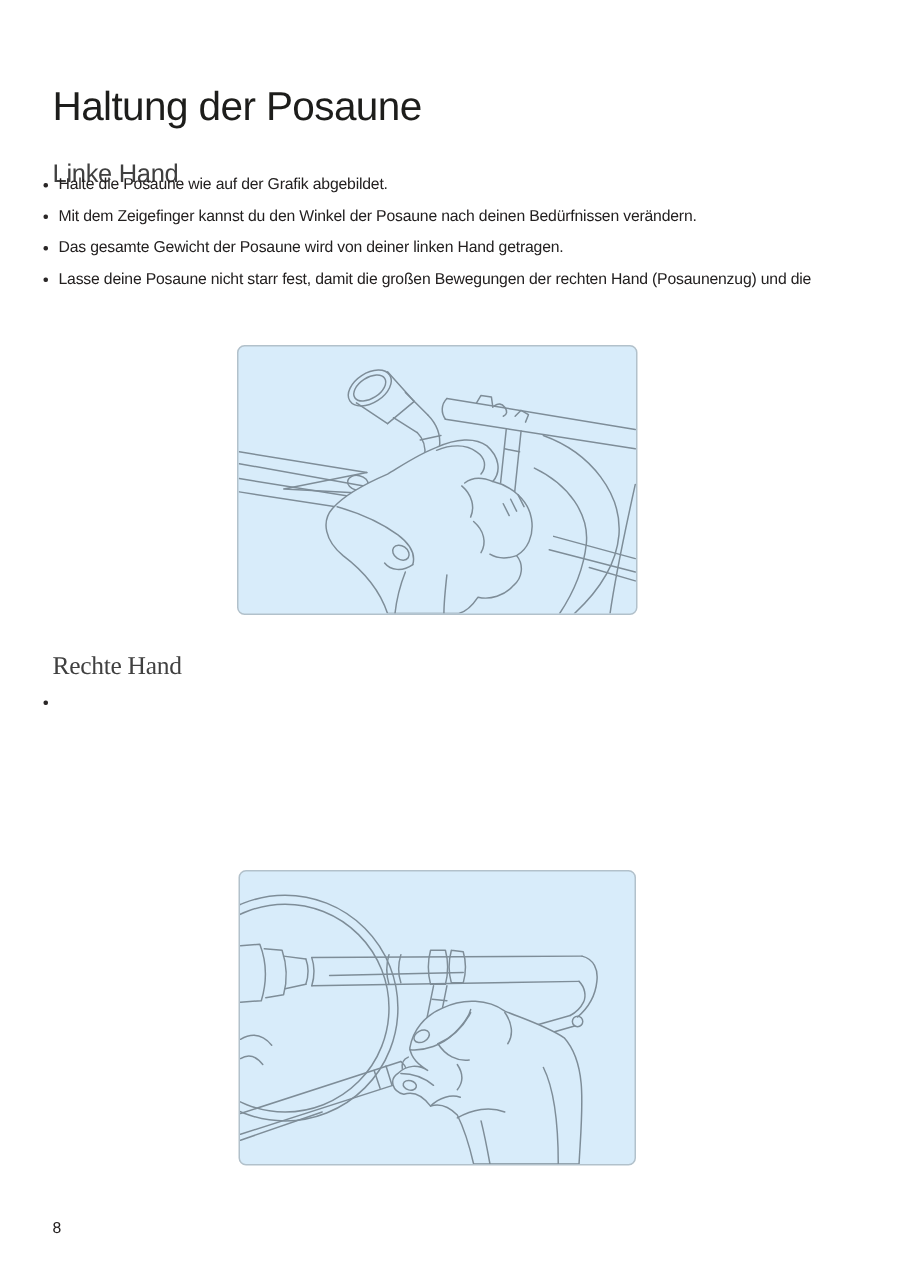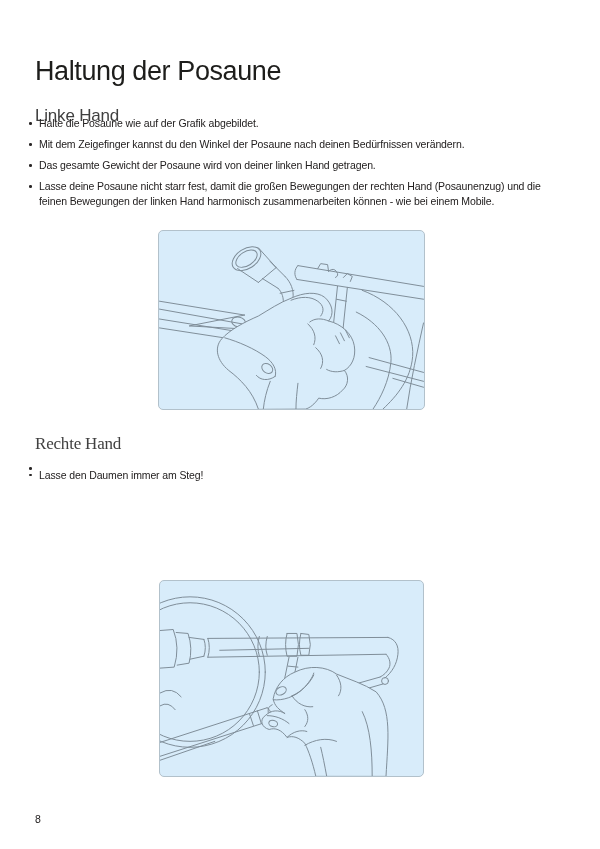--- a/index.html
+++ b/index.html
@@ -72,21 +72,20 @@
       <span class="bullet-marker"></span>
       <span class="bullet-line">Mit dem Zeigefinger kannst du den Winkel der Posaune nach deinen Bedürfnissen verändern.</span>
     </div>
     <div class="bullet">
       <span class="bullet-marker"></span>
       <span class="bullet-line">Das gesamte Gewicht der Posaune wird von deiner linken Hand getragen.</span>
     </div>
     <div class="bullet">
       <span class="bullet-marker"></span>
       <span class="bullet-line">Lasse deine Posaune nicht starr fest, damit die großen Bewegungen der rechten Hand (Posaunenzug) und die</span>
-      <span class="bullet-line">feinen Bewegungen der linken Hand harmonisch zusammenarbeiten können - wie bei einem Mobile.</span>
     </div>
   </div>
 
   <div class="figure" id="figure-left-hand">
     <svg viewBox="0 0 267 180" xmlns="http://www.w3.org/2000/svg">
       <g stroke="#7e8d98" fill="none" stroke-width="1" stroke-linecap="round" stroke-linejoin="round">
 
         <path d="M205,60 C238,72 258,100 256,127 C254,150 240,167 226,180"></path>
         <path d="M199,82 C222,93 236,113 234,133 C232,152 224,168 216,180"></path>
         <path d="M267,93 C261,120 254,152 250,180"></path>
@@ -149,24 +148,20 @@
         <path fill="none" d="M140,154 C139,163 138,172 138,180"></path>
       </g>
     </svg>
   </div>
 
   <h2 class="section-heading" id="heading-rechte-hand">Rechte Hand</h2>
 
   <div class="bullet-list" id="bullets-rechte-hand">
     <div class="bullet">
       <span class="bullet-marker"></span>
-    </div>
-    <div class="bullet">
-      <span class="bullet-marker"></span>
-      <span class="bullet-line">Lasse den Daumen immer am Steg!</span>
     </div>
   </div>
 
   <div class="figure" id="figure-right-hand">
     <svg viewBox="0 0 265 197" xmlns="http://www.w3.org/2000/svg">
       <g stroke="#7e8d98" fill="none" stroke-width="1" stroke-linecap="round" stroke-linejoin="round">
 
         <circle cx="30" cy="92" r="76"></circle>
         <circle cx="30" cy="92" r="70"></circle>
         <path d="M0,113 Q12,106 21,117"></path>

